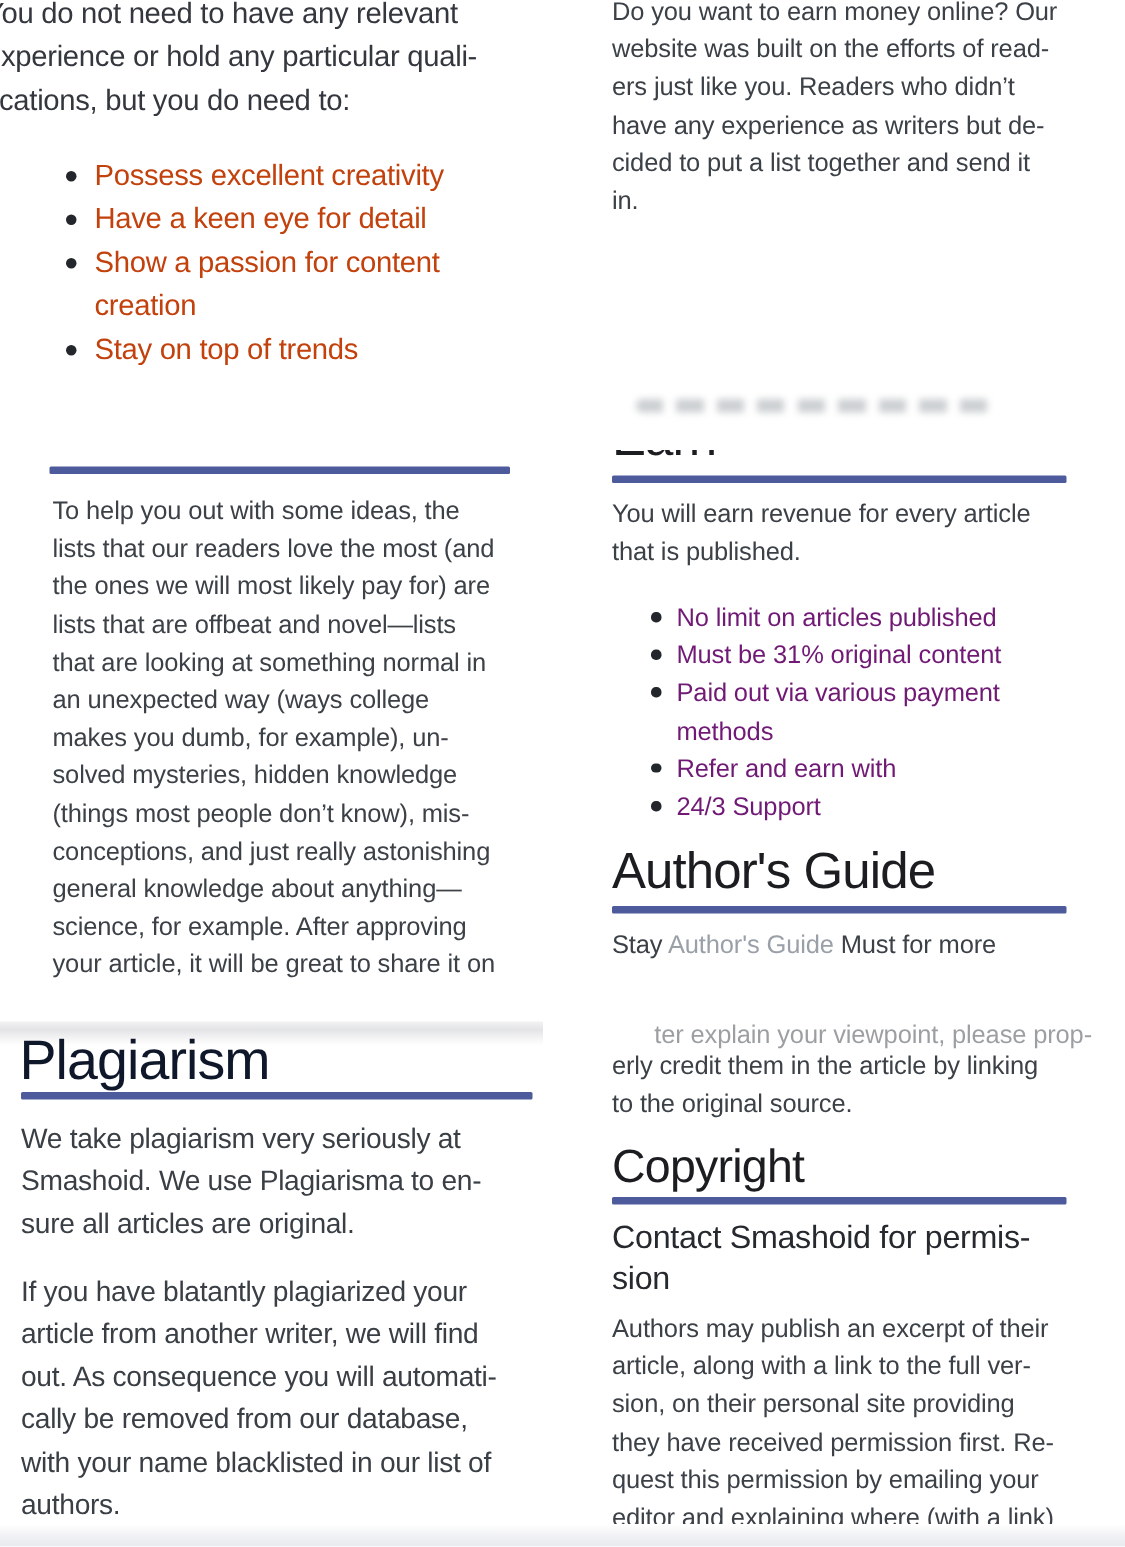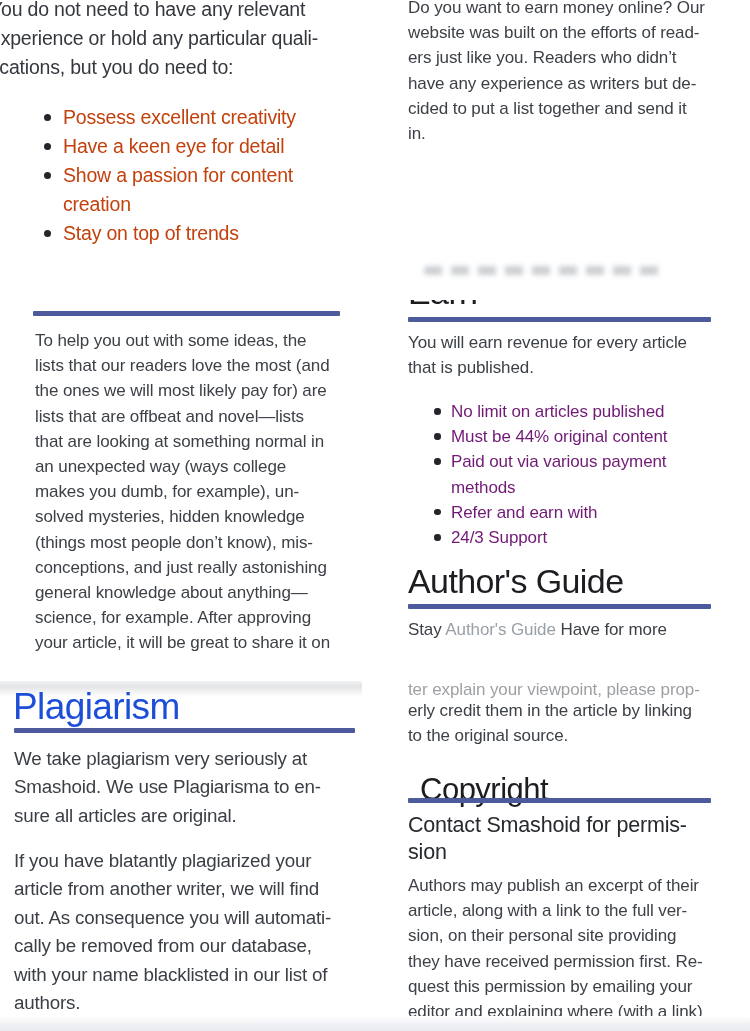--- a/index.html
+++ b/index.html
@@ -4,39 +4,39 @@
 <style>
   html,body{margin:0;padding:0;background:#fff;}
   #screen{position:relative;width:750px;height:1031px;background:#ffffff;overflow:hidden;
           font-family:"Liberation Sans", sans-serif;}
   .abs{position:absolute;}
   
   .p19{font-size:19.5px;line-height:29px;letter-spacing:-0.2px;color:#34383e;}
   .p18{font-size:18.8px;line-height:28.4px;letter-spacing:-0.2px;color:#3a3f45;}
   .p17{font-size:17px;line-height:25.2px;letter-spacing:-0.1px;color:#3c4147;}
   
-  .h-xl{font-size:37px;line-height:42px;font-weight:400;letter-spacing:-0.6px;color:#1d4ed8;margin:0;}
+  .h-xl{font-size:37px;line-height:42px;font-weight:400;letter-spacing:-0.6px;color:#0f172a;margin:0;}
   .h-lg{font-size:34px;line-height:40px;font-weight:400;letter-spacing:-0.6px;color:#1b1d21;margin:0;}
-  .h-md{font-size:31px;line-height:38px;font-weight:400;letter-spacing:-0.5px;color:#1b1d21;margin:12px;}
+  .h-md{font-size:31px;line-height:38px;font-weight:400;letter-spacing:-0.5px;color:#1b1d21;margin:0;}
   .h-sub{font-size:21.5px;line-height:26.5px;font-weight:400;letter-spacing:-0.2px;color:#26292e;margin:0;}
   
   .rule{background:#4d5b9c;height:5px;border-radius:1px;}
   
   ul.blist{list-style:none;margin:0;padding:0;}
   ul.blist li{position:relative;margin:0;}
   ul.blist li::before{content:"";position:absolute;left:2px;top:11px;width:7px;height:7px;
                       border-radius:50%;background:#23262b;}
   ul.blist.small li::before{top:9px;width:6.5px;height:6.5px;}
   .li19{font-size:19.5px;line-height:29px;letter-spacing:-0.2px;color:#c2410c;padding-left:21px;}
   .li17{font-size:17px;line-height:25.2px;letter-spacing:-0.1px;color:#701a75;padding-left:19px;}
   
   .seam-shadow{background:linear-gradient(to bottom,#f2f2f3 0%,#e3e4e6 35%,#f6f6f7 75%,#ffffff 100%);}
   .clip-heading{overflow:hidden;height:12px;}
   .clip-heading .h-lg{margin-top:-28px;}
-  .faded-line{opacity:0.5;}
+  .faded-line{opacity:0.5;text-align:right;}
   .blur-remnant{background:repeating-linear-gradient(90deg,#9aa0a6 0 18px,rgba(255,255,255,0) 18px 27px);
                 filter:blur(2.5px);opacity:0.5;border-radius:4px;}
   .bottom-strip{background:linear-gradient(to bottom,#ffffff 0%,#f0f1f4 55%,#e8eaee 100%);
                 border-bottom:2px solid #dcdfe5;}
   .link-gray{color:#9aa0a8;}
 </style>
 </head>
 <body>
 
 <div id="screen">
@@ -74,32 +74,32 @@
     <h2 class="h-lg">Earn</h2>
   </div>
 
   <div class="abs rule" style="left:408px;top:317px;width:303px;"></div>
 
   <div class="abs p17" style="left:408px;top:330px;width:320px;">You will earn revenue for every article<br>that is published.</div>
 
   <ul class="abs blist small" style="left:432px;top:399px;width:290px;">
 
   <li class="li17">No limit on articles published</li>
-      <li class="li17">Must be 44% original content</li>
+      <li class="li17">Must be 31% original content</li>
       <li class="li17">Paid out via various payment<br>methods</li>
       <li class="li17">Refer and earn with</li>
       <li class="li17">24/3 Support</li>
     </ul>
 
   <h2 class="abs h-lg" style="left:408px;top:561px;width:320px;">Author's Guide</h2>
 
   <div class="abs rule" style="left:408px;top:604px;width:303px;"></div>
 
   <div class="abs p17" style="left:408px;top:617px;width:320px;line-height:26px;">
-    <span>Stay </span><span class="link-gray">Author's Guide</span><span> Have for more</span>
+    <span>Stay </span><span class="link-gray">Author's Guide</span><span> Must for more</span>
   </div>
 
   <div class="abs p17 faded-line" style="left:408px;top:677px;width:320px;">ter explain your viewpoint, please prop-</div>
 
   <div class="abs p17" style="left:408px;top:698px;width:320px;">erly credit them in the article by linking<br>to the original source.</div>
 
   <h2 class="abs h-md" style="left:408px;top:759px;width:320px;">Copyright</h2>
 
   <div class="abs rule" style="left:408px;top:798px;width:303px;"></div>
 

